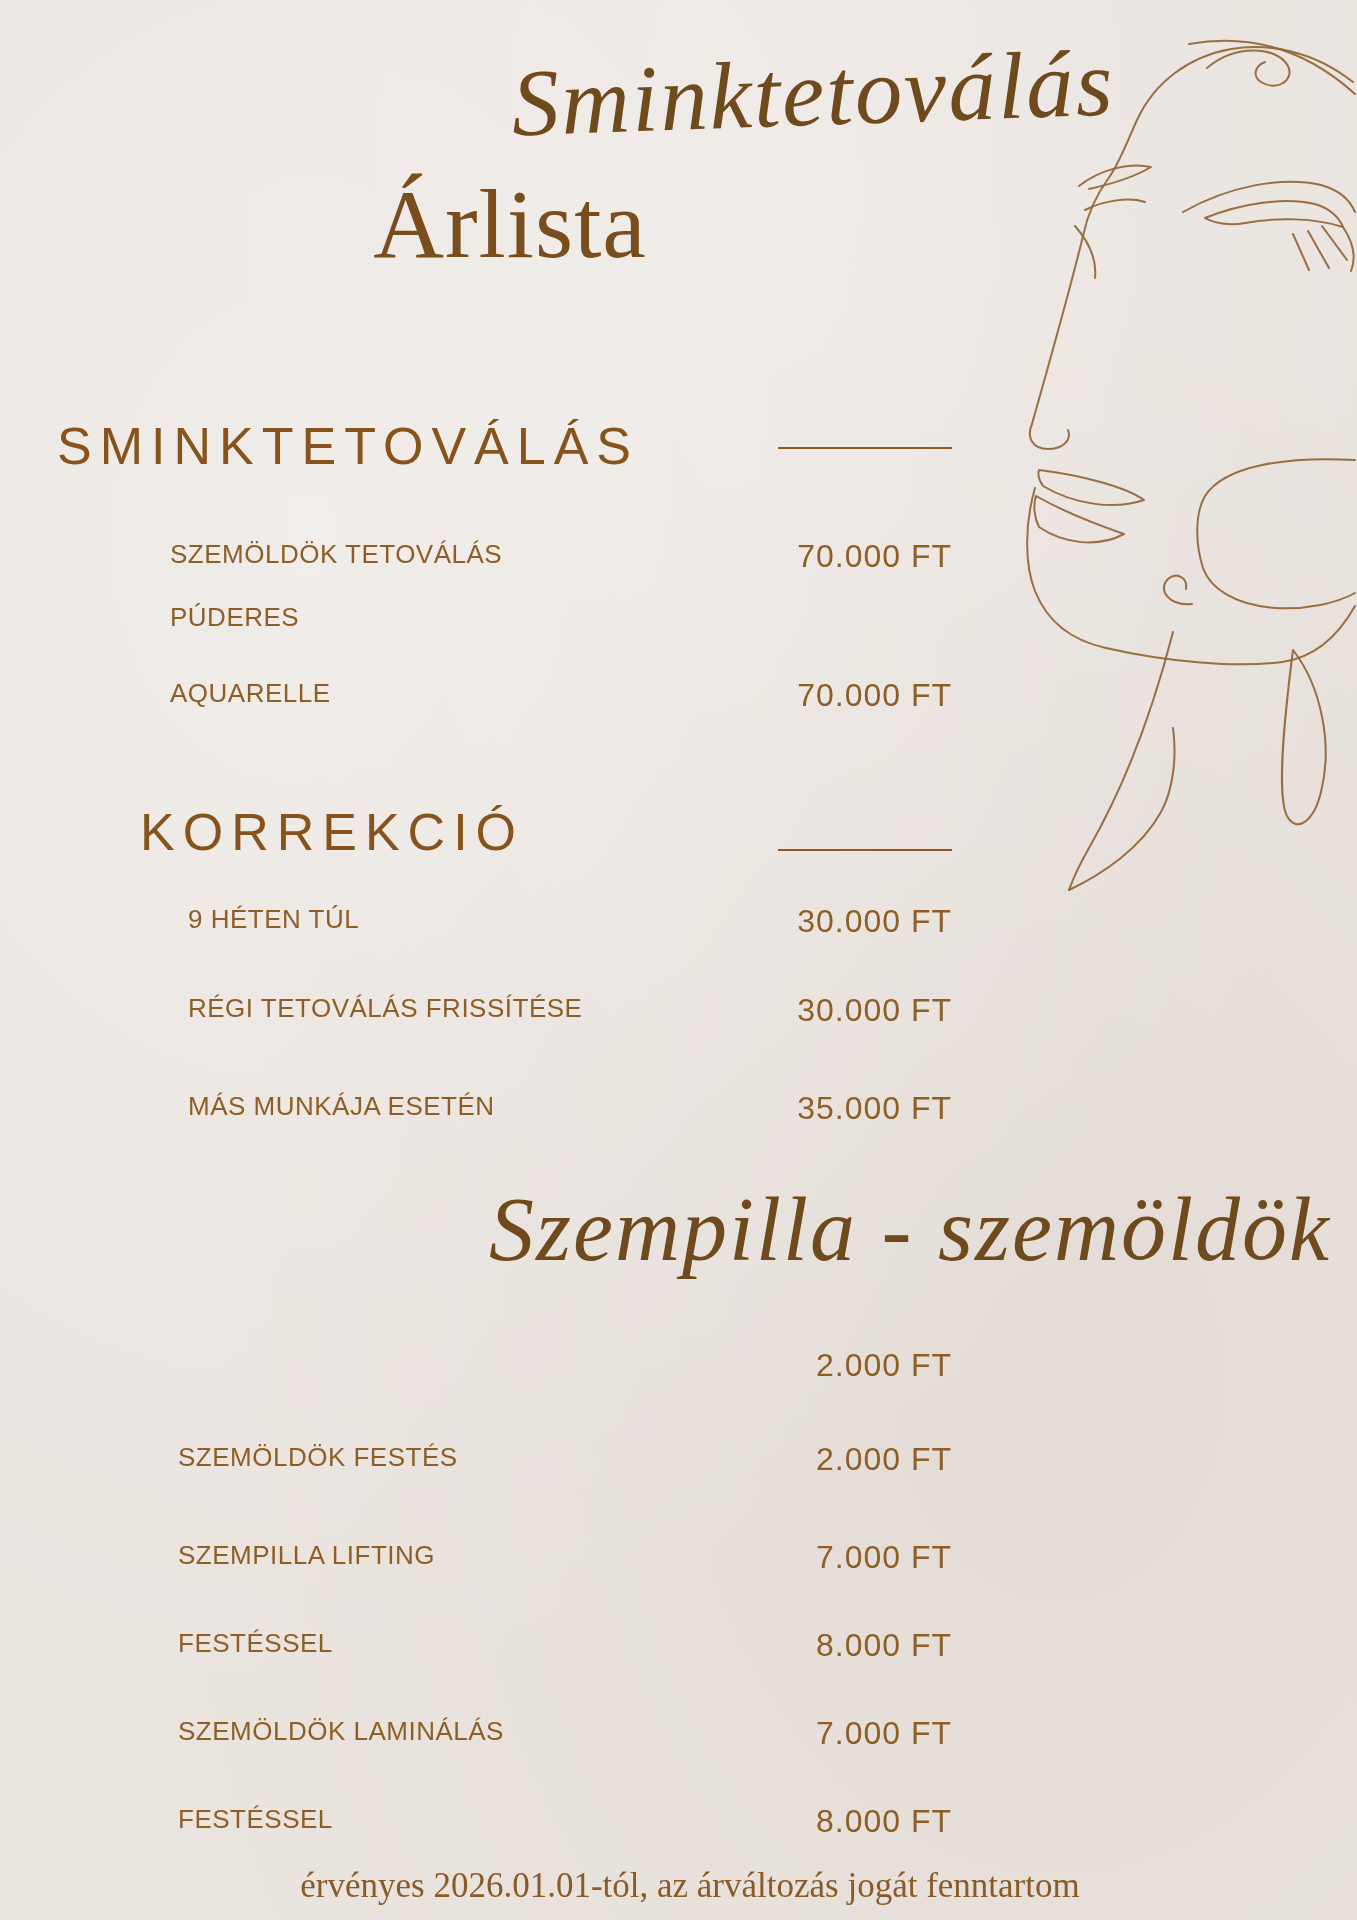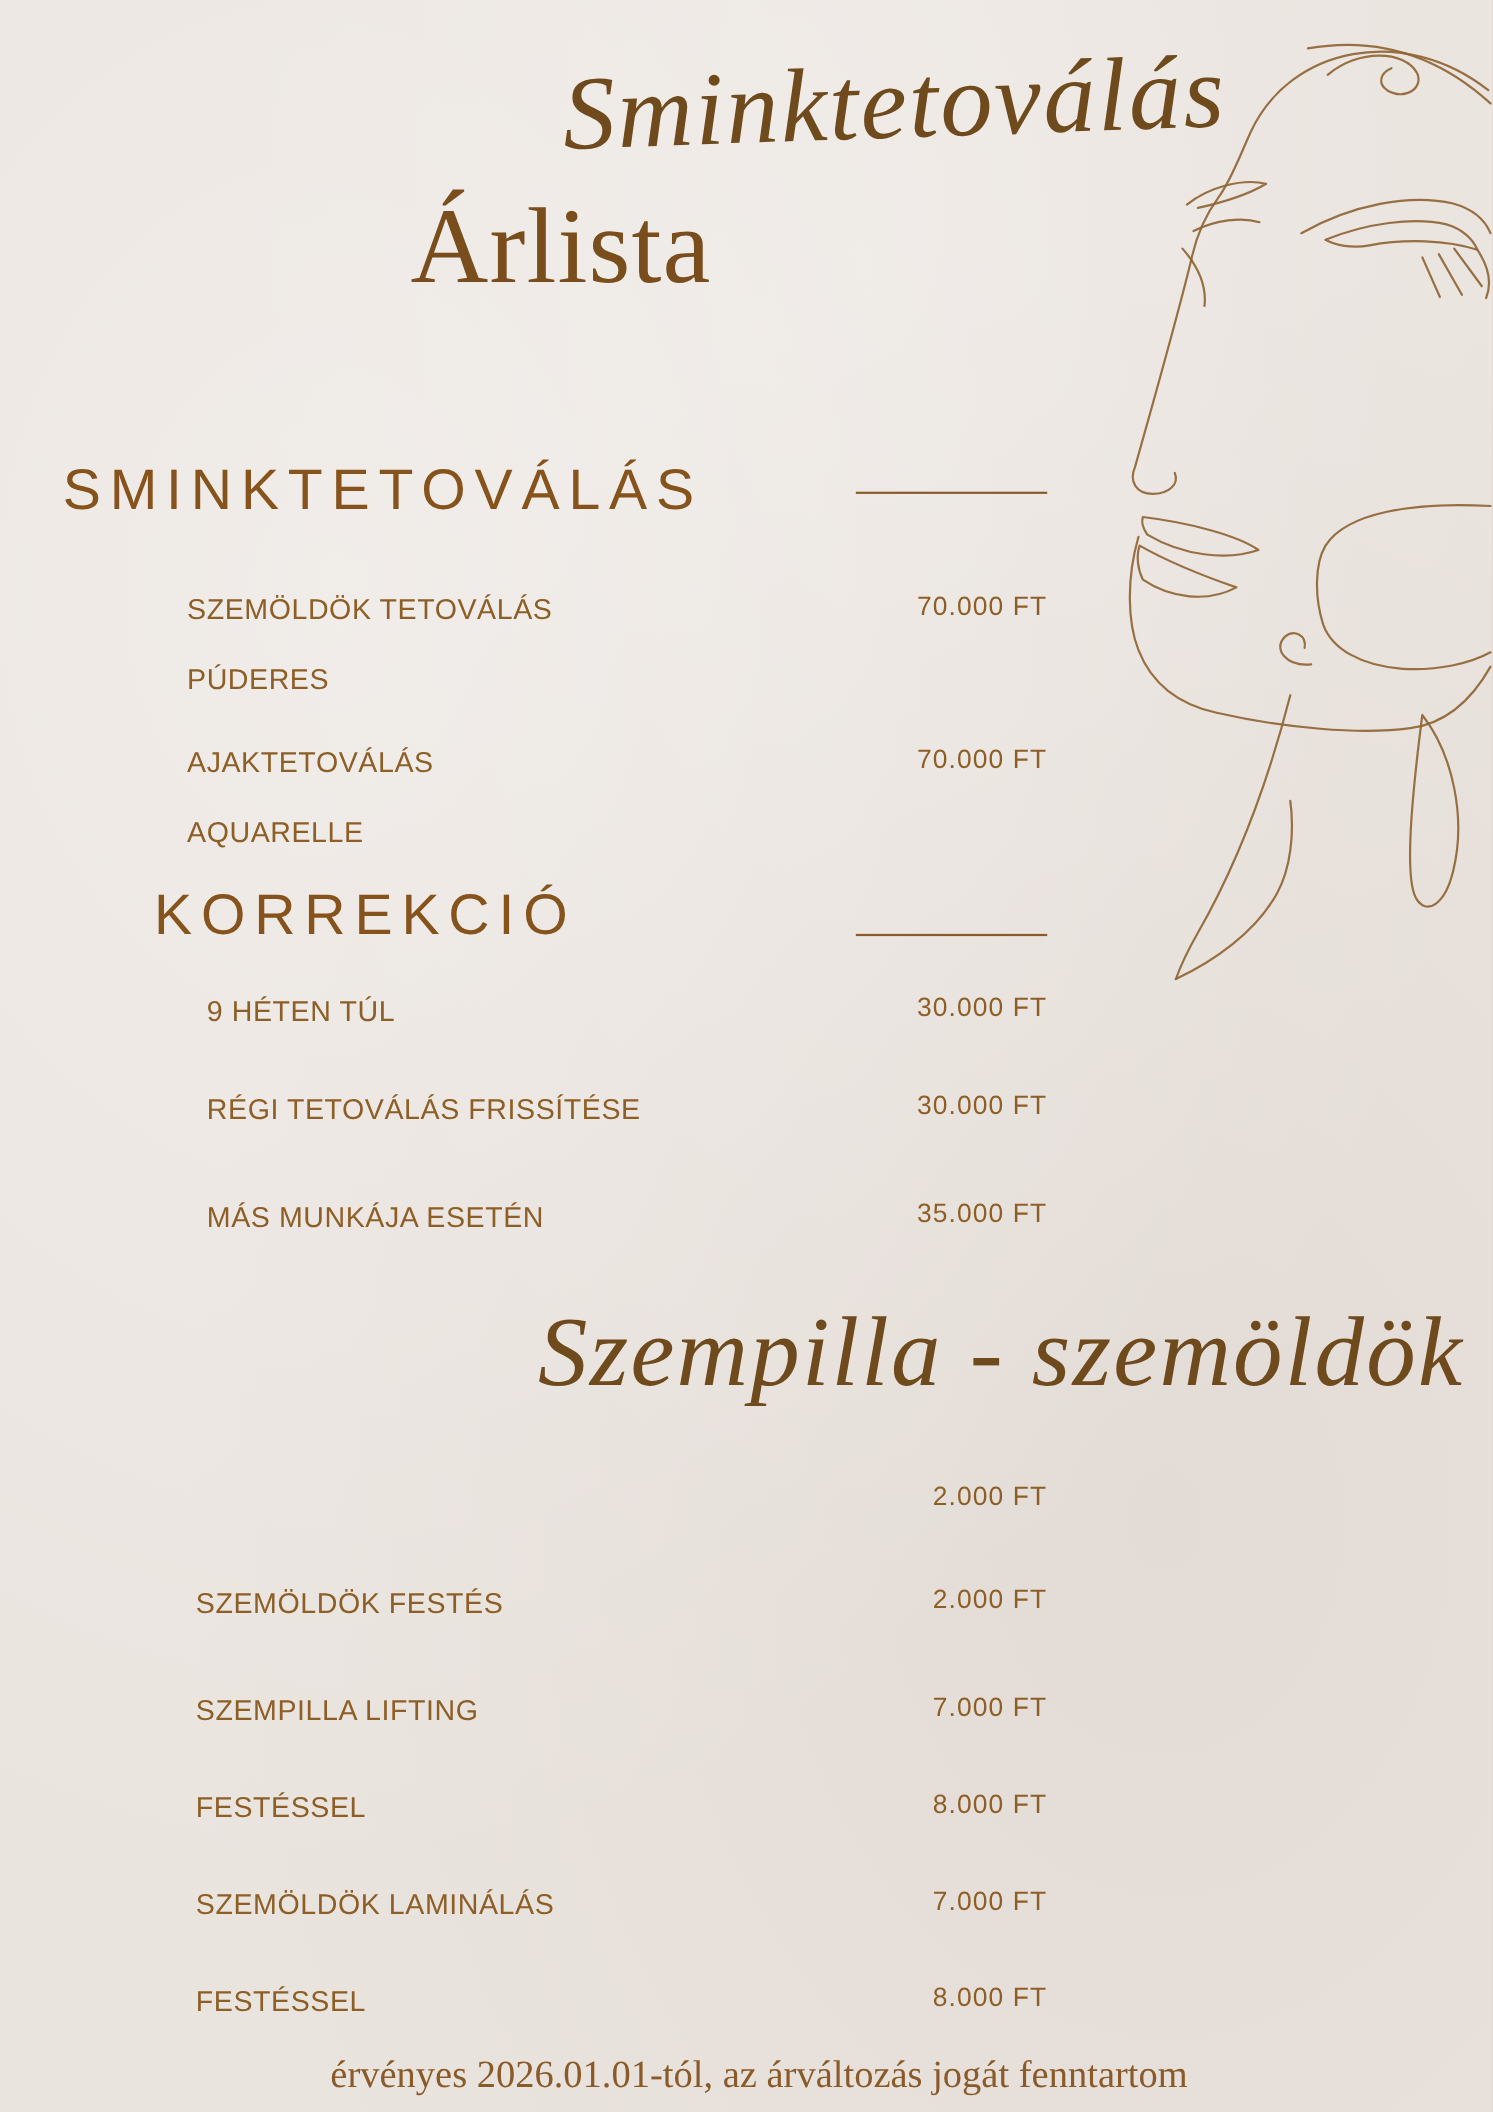--- a/index.html
+++ b/index.html
@@ -24,21 +24,21 @@
   }
   .section-heading{
     font-size:52px;letter-spacing:8px;color:#85531B;white-space:nowrap;font-weight:400;
   }
   .rule{height:2px;background:#8A5A28;width:174px;left:778px;}
   .label{
     left:170px;font-size:26px;letter-spacing:0.5px;color:#8D5E26;line-height:63px;white-space:nowrap;
   }
   .label span{display:block;}
   .price{
-    left:650px;width:302px;text-align:right;font-size:24px;letter-spacing:1px;color:#8D5E26;white-space:nowrap;
+    left:650px;width:302px;text-align:right;font-size:32px;letter-spacing:1px;color:#8D5E26;white-space:nowrap;
   }
   #script-heading-2{left:460px;top:1178px;width:900px;text-align:center;font-size:90px;}
   #footer-note{
     left:30px;top:1866px;width:1320px;text-align:center;
     font-family:"Liberation Serif",serif;font-size:35px;color:#8A5A28;white-space:nowrap;
   }
   #face-art{left:737px;top:28px;}
   #face-art path{fill:none;stroke:#8F6534;stroke-width:2;stroke-linecap:round;stroke-linejoin:round;opacity:0.92;}
 </style>
 </head>
@@ -76,21 +76,20 @@
   <div class="abs section-heading" style="left:57px;top:416px;">SMINKTETOVÁLÁS</div>
   <div class="abs rule" style="top:447px;"></div>
 
   <div class="abs label" style="top:523px;">
     <span>SZEMÖLDÖK TETOVÁLÁS</span>
     <span>PÚDERES</span>
   </div>
   <div class="abs price" style="top:538px;">70.000 FT</div>
 
   <div class="abs label" style="top:662px;">
-    <span>AJAKTETOVÁLÁS</span>
     <span>AQUARELLE</span>
   </div>
   <div class="abs price" style="top:677px;">70.000 FT</div>
 
   <div class="abs section-heading" style="left:140px;top:802px;">KORREKCIÓ</div>
   <div class="abs rule" style="top:849px;"></div>
 
   <div class="abs label" style="left:188px;top:888px;">
     <span>9 HÉTEN TÚL</span>
   </div>

